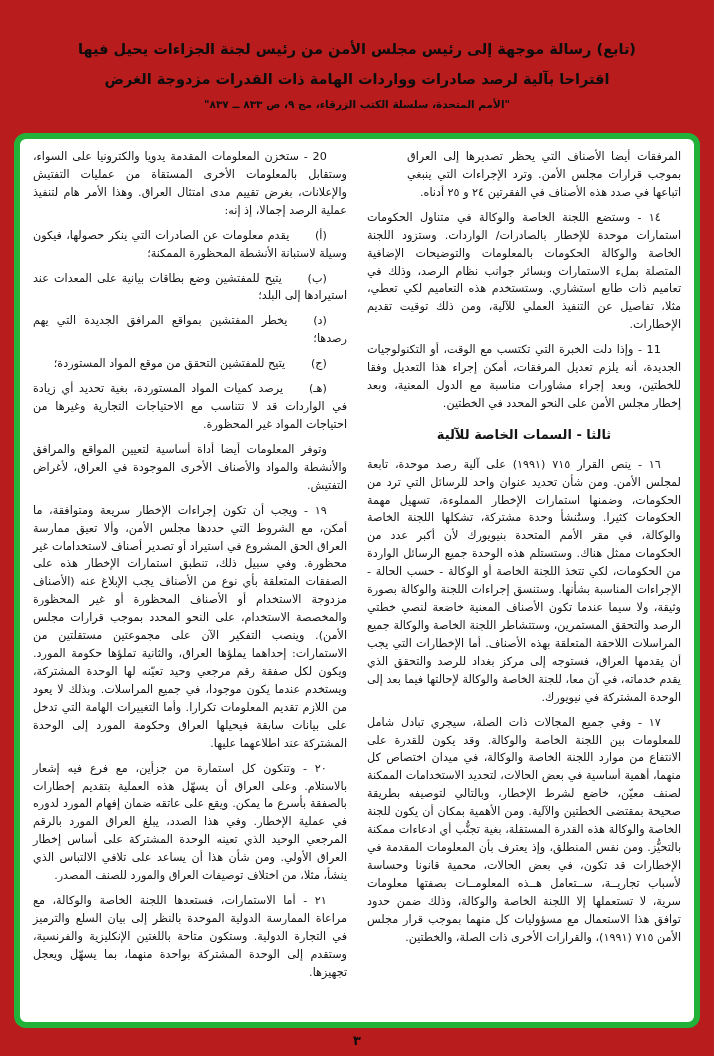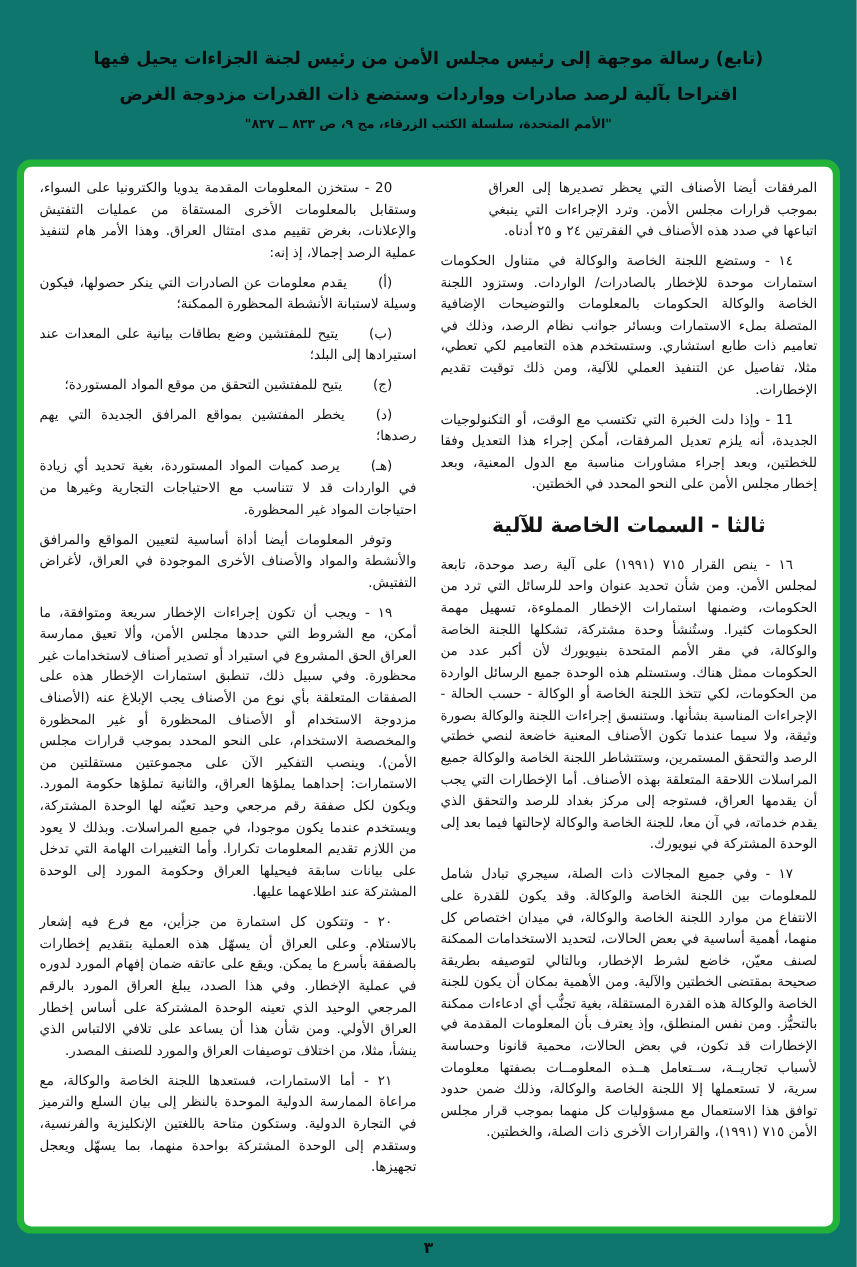--- a/index.html
+++ b/index.html
@@ -1,74 +1,74 @@
 <!DOCTYPE html>
 <html lang="ar" dir="rtl"><head>
 <meta charset="utf-8">
 <style>
   html,body{margin:0;padding:0;background:#ffffff;}
   body{width:714px;height:1056px;font-family:"DejaVu Sans",sans-serif;color:#141414;}
-  .page{position:relative;width:714px;height:1056px;direction:rtl;overflow:hidden;background:#0f766e;}
+  .page{position:relative;width:714px;height:1056px;direction:rtl;overflow:hidden;background:#b91c1c;}
 
   
   .doc-header{text-align:center;padding-top:34px;}
   .doc-title{font-weight:bold;font-size:14.5px;line-height:30px;color:#0d0d0d;}
   .doc-source{font-weight:bold;font-size:10.5px;margin-top:4px;color:#0d0d0d;}
 
   
   .content-box{
     position:absolute;top:133px;left:14px;right:14px;height:895px;
     border:6px solid #22b23a;border-radius:12px;background:#fff;
     box-sizing:border-box;display:flex;flex-direction:row;gap:20px;
     padding:9px 13px 6px 13px;overflow:hidden;
   }
   .col{flex:1 1 0;min-width:0;font-size:11.2px;line-height:1.6;text-align:justify;}
   .col p{margin:0 0 7px 0;text-indent:1.8em;}
   .col p.no-indent{text-indent:0;margin-left:40px;}
   .col h3.section-heading{
-    font-size:17px;font-weight:bold;text-align:center;
+    font-size:13px;font-weight:bold;text-align:center;
     margin:12px 0 10px 0;text-indent:0;
   }
   .sub-item{text-indent:1.5em;}
   .sub-gap{display:inline-block;width:2.3em;}
 
   
   .page-number{
     position:absolute;bottom:8px;left:0;right:0;
     text-align:center;font-weight:bold;font-size:13px;color:#0d0d0d;
   }
 </style>
 </head>
 <body>
 
 <div class="page">
 
   <header class="doc-header">
     <div class="doc-title">(تابع) رسالة موجهة إلى رئيس مجلس الأمن من رئيس لجنة الجزاءات يحيل فيها</div>
-    <div class="doc-title">اقتراحا بآلية لرصد صادرات وواردات وستضع ذات القدرات مزدوجة الغرض</div>
+    <div class="doc-title">اقتراحا بآلية لرصد صادرات وواردات الهامة ذات القدرات مزدوجة الغرض</div>
     <div class="doc-source">"الأمم المتحدة، سلسلة الكتب الزرقاء، مج ٩، ص ٨٣٣ ــ ٨٣٧"</div>
   </header>
 
   <div class="content-box" style="border-color: rgb(34, 178, 58);">
 
     <div class="col">
       <p class="no-indent">المرفقات أيضا الأصناف التي يحظر تصديرها إلى العراق بموجب قرارات مجلس الأمن. وترد الإجراءات التي ينبغي اتباعها في صدد هذه الأصناف في الفقرتين ٢٤ و ٢٥ أدناه.</p>
       <p>١٤ - وستضع اللجنة الخاصة والوكالة في متناول الحكومات استمارات موحدة للإخطار بالصادرات/ الواردات. وستزود اللجنة الخاصة والوكالة الحكومات بالمعلومات والتوضيحات الإضافية المتصلة بملء الاستمارات وبسائر جوانب نظام الرصد، وذلك في تعاميم ذات طابع استشاري. وستستخدم هذه التعاميم لكي تعطي، مثلا، تفاصيل عن التنفيذ العملي للآلية، ومن ذلك توقيت تقديم الإخطارات.</p>
       <p>11 - وإذا دلت الخبرة التي تكتسب مع الوقت، أو التكنولوجيات الجديدة، أنه يلزم تعديل المرفقات، أمكن إجراء هذا التعديل وفقا للخطتين، وبعد إجراء مشاورات مناسبة مع الدول المعنية، وبعد إخطار مجلس الأمن على النحو المحدد في الخطتين.</p>
       <h3 class="section-heading">ثالثا - السمات الخاصة للآلية</h3>
       <p>١٦ - ينص القرار ٧١٥ (١٩٩١) على آلية رصد موحدة، تابعة لمجلس الأمن. ومن شأن تحديد عنوان واحد للرسائل التي ترد من الحكومات، وضمنها استمارات الإخطار المملوءة، تسهيل مهمة الحكومات كثيرا. وستُنشأ وحدة مشتركة، تشكلها اللجنة الخاصة والوكالة، في مقر الأمم المتحدة بنيويورك لأن أكبر عدد من الحكومات ممثل هناك. وستستلم هذه الوحدة جميع الرسائل الواردة من الحكومات، لكي تتخذ اللجنة الخاصة أو الوكالة - حسب الحالة - الإجراءات المناسبة بشأنها. وستنسق إجراءات اللجنة والوكالة بصورة وثيقة، ولا سيما عندما تكون الأصناف المعنية خاضعة لنصي خطتي الرصد والتحقق المستمرين، وستتشاطر اللجنة الخاصة والوكالة جميع المراسلات اللاحقة المتعلقة بهذه الأصناف. أما الإخطارات التي يجب أن يقدمها العراق، فستوجه إلى مركز بغداد للرصد والتحقق الذي يقدم خدماته، في آن معا، للجنة الخاصة والوكالة لإحالتها فيما بعد إلى الوحدة المشتركة في نيويورك.</p>
       <p>١٧ - وفي جميع المجالات ذات الصلة، سيجري تبادل شامل للمعلومات بين اللجنة الخاصة والوكالة. وقد يكون للقدرة على الانتفاع من موارد اللجنة الخاصة والوكالة، في ميدان اختصاص كل منهما، أهمية أساسية في بعض الحالات، لتحديد الاستخدامات الممكنة لصنف معيّن، خاضع لشرط الإخطار، وبالتالي لتوصيفه بطريقة صحيحة بمقتضى الخطتين والآلية. ومن الأهمية بمكان أن يكون للجنة الخاصة والوكالة هذه القدرة المستقلة، بغية تجنُّب أي ادعاءات ممكنة بالتحيُّز. ومن نفس المنطلق، وإذ يعترف بأن المعلومات المقدمة في الإخطارات قد تكون، في بعض الحالات، محمية قانونا وحساسة لأسباب تجاريــة، ســتعامل هــذه المعلومــات بصفتها معلومات سرية، لا تستعملها إلا اللجنة الخاصة والوكالة، وذلك ضمن حدود توافق هذا الاستعمال مع مسؤوليات كل منهما بموجب قرار مجلس الأمن ٧١٥ (١٩٩١)، والقرارات الأخرى ذات الصلة، والخطتين.</p>
     </div>
 
     <div class="col">
       <p>20 - ستخزن المعلومات المقدمة يدويا والكترونيا على السواء، وستقابل بالمعلومات الأخرى المستقاة من عمليات التفتيش والإعلانات، بغرض تقييم مدى امتثال العراق. وهذا الأمر هام لتنفيذ عملية الرصد إجمالا، إذ إنه:</p>
       <p class="sub-item"><span>(أ)</span><span class="sub-gap"></span><span>يقدم معلومات عن الصادرات التي ينكر حصولها، فيكون وسيلة لاستبانة الأنشطة المحظورة الممكنة؛</span></p>
       <p class="sub-item"><span>(ب)</span><span class="sub-gap"></span><span>يتيح للمفتشين وضع بطاقات بيانية على المعدات عند استيرادها إلى البلد؛</span></p>
+      <p class="sub-item"><span>(د)</span><span class="sub-gap"></span><span>يخطر المفتشين بمواقع المرافق الجديدة التي يهم رصدها؛</span></p>
       <p class="sub-item"><span>(ج)</span><span class="sub-gap"></span><span>يتيح للمفتشين التحقق من موقع المواد المستوردة؛</span></p>
-      <p class="sub-item"><span>(د)</span><span class="sub-gap"></span><span>يخطر المفتشين بمواقع المرافق الجديدة التي يهم رصدها؛</span></p>
       <p class="sub-item"><span>(هـ)</span><span class="sub-gap"></span><span>يرصد كميات المواد المستوردة، بغية تحديد أي زيادة في الواردات قد لا تتناسب مع الاحتياجات التجارية وغيرها من احتياجات المواد غير المحظورة.</span></p>
       <p>وتوفر المعلومات أيضا أداة أساسية لتعيين المواقع والمرافق والأنشطة والمواد والأصناف الأخرى الموجودة في العراق، لأغراض التفتيش.</p>
       <p>١٩ - ويجب أن تكون إجراءات الإخطار سريعة ومتوافقة، ما أمكن، مع الشروط التي حددها مجلس الأمن، وألا تعيق ممارسة العراق الحق المشروع في استيراد أو تصدير أصناف لاستخدامات غير محظورة. وفي سبيل ذلك، تنطبق استمارات الإخطار هذه على الصفقات المتعلقة بأي نوع من الأصناف يجب الإبلاغ عنه (الأصناف مزدوجة الاستخدام أو الأصناف المحظورة أو غير المحظورة والمخصصة الاستخدام، على النحو المحدد بموجب قرارات مجلس الأمن). وينصب التفكير الآن على مجموعتين مستقلتين من الاستمارات: إحداهما يملؤها العراق، والثانية تملؤها حكومة المورد. ويكون لكل صفقة رقم مرجعي وحيد تعيّنه لها الوحدة المشتركة، ويستخدم عندما يكون موجودا، في جميع المراسلات. وبذلك لا يعود من اللازم تقديم المعلومات تكرارا. وأما التغييرات الهامة التي تدخل على بيانات سابقة فيحيلها العراق وحكومة المورد إلى الوحدة المشتركة عند اطلاعهما عليها.</p>
       <p>٢٠ - وتتكون كل استمارة من جزأين، مع فرع فيه إشعار بالاستلام. وعلى العراق أن يسهّل هذه العملية بتقديم إخطارات بالصفقة بأسرع ما يمكن. ويقع على عاتقه ضمان إفهام المورد لدوره في عملية الإخطار. وفي هذا الصدد، يبلغ العراق المورد بالرقم المرجعي الوحيد الذي تعينه الوحدة المشتركة على أساس إخطار العراق الأولي. ومن شأن هذا أن يساعد على تلافي الالتباس الذي ينشأ، مثلا، من اختلاف توصيفات العراق والمورد للصنف المصدر.</p>
       <p>٢١ - أما الاستمارات، فستعدها اللجنة الخاصة والوكالة، مع مراعاة الممارسة الدولية الموحدة بالنظر إلى بيان السلع والترميز في التجارة الدولية. وستكون متاحة باللغتين الإنكليزية والفرنسية، وستقدم إلى الوحدة المشتركة بواحدة منهما، بما يسهّل ويعجل تجهيزها.</p>
     </div>
 
   </div>
 
   <div class="page-number">٣</div>

